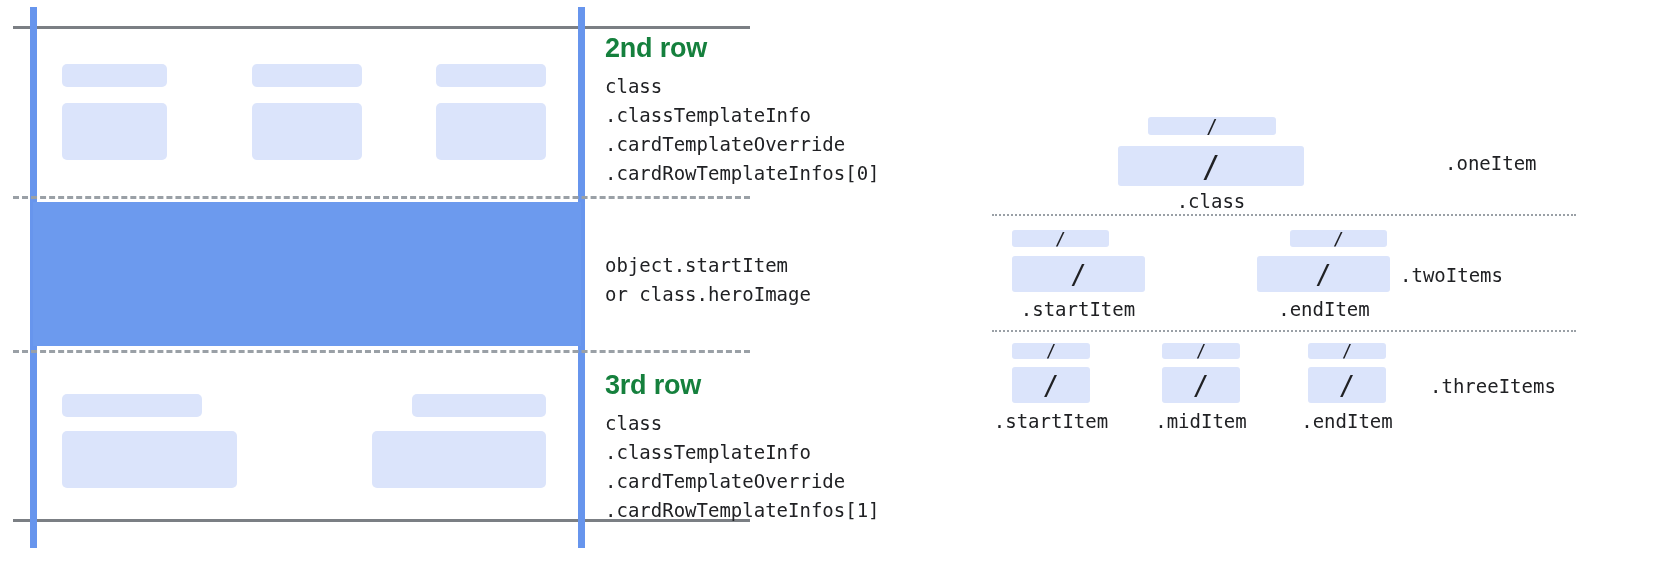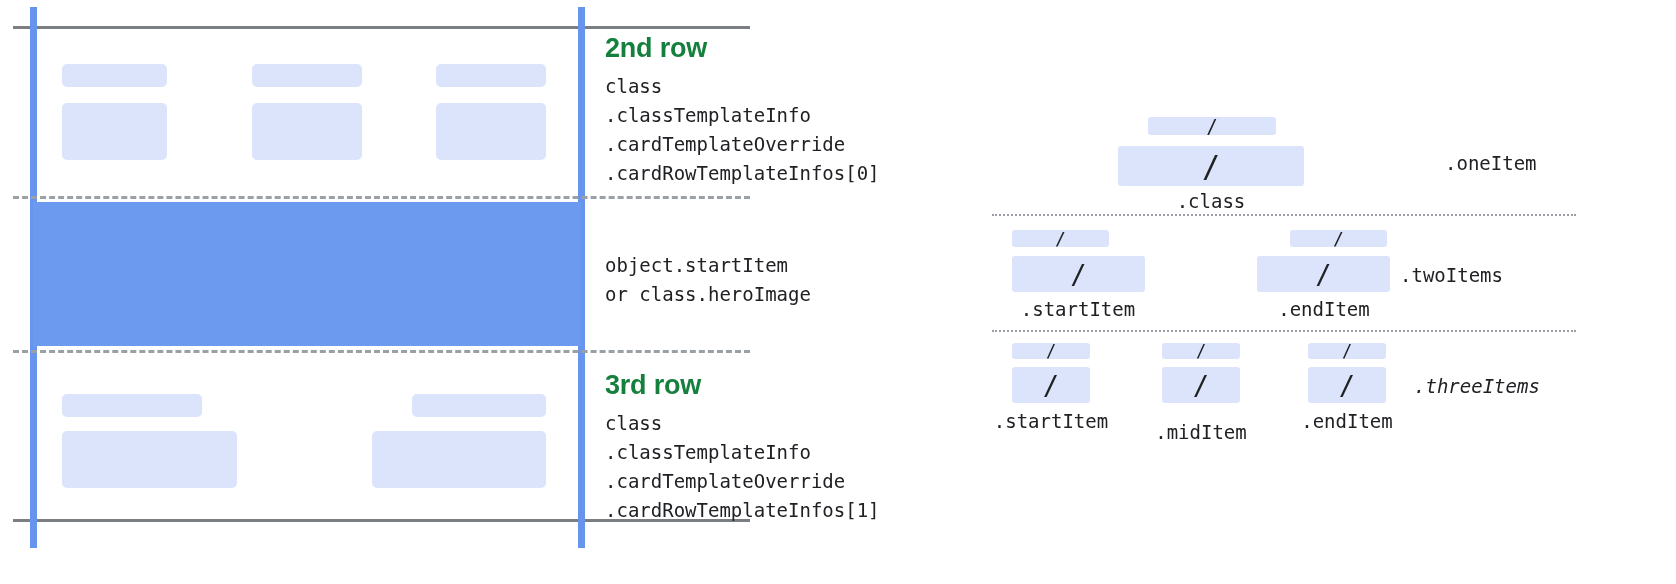--- a/index.html
+++ b/index.html
@@ -215,24 +215,24 @@
     <span class="slash" style="font-size:27px;">/</span>
   </div>
   <div class="item-label" style="left:16px; top:410px; width:170px;">.startItem</div>
 
   <div class="slab" style="left:212px; top:343px; width:78px; height:16px;">
     <span class="slash" style="font-size:17px;">/</span>
   </div>
   <div class="slab" style="left:212px; top:367px; width:78px; height:36px;">
     <span class="slash" style="font-size:27px;">/</span>
   </div>
-  <div class="item-label" style="left:166px; top:410px; width:170px;margin-top:11px;">.midItem</div>
+  <div class="item-label" style="left:166px; top:410px; width:170px;">.midItem</div>
 
   <div class="slab" style="left:358px; top:343px; width:78px; height:16px;">
     <span class="slash" style="font-size:17px;">/</span>
   </div>
   <div class="slab" style="left:358px; top:367px; width:78px; height:36px;">
     <span class="slash" style="font-size:27px;">/</span>
   </div>
   <div class="item-label" style="left:312px; top:410px; width:170px;">.endItem</div>
 
-  <div class="group-label" style="left:464px; top:375px;font-style:italic;">.threeItems</div>
+  <div class="group-label" style="left:480px; top:375px;">.threeItems</div>
 </div>
 
 </body></html>

